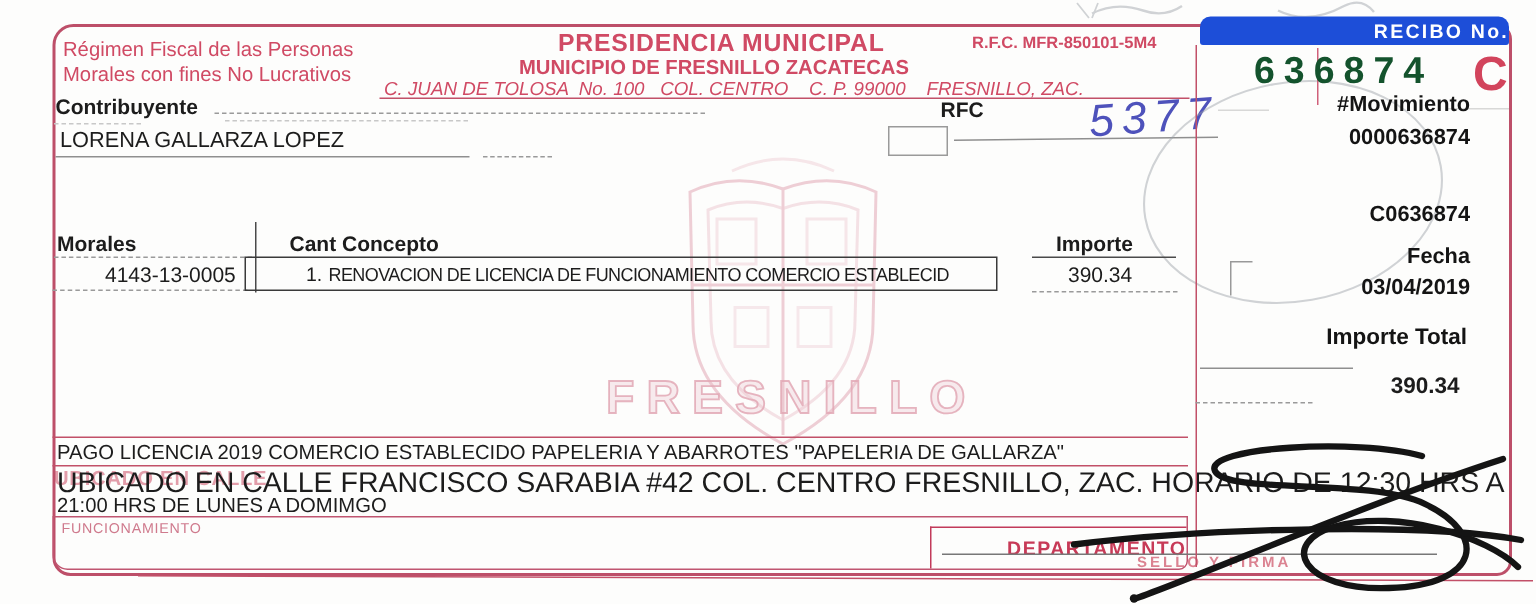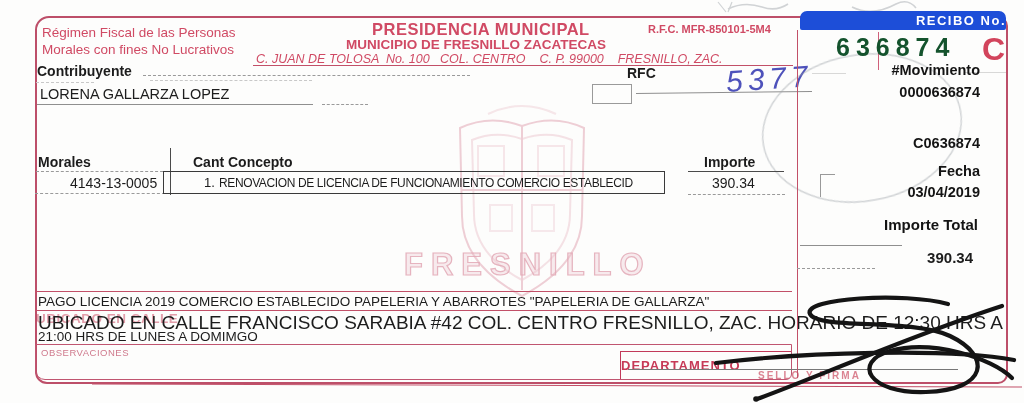--- a/index.html
+++ b/index.html
@@ -35,21 +35,21 @@
            color:rgba(233,185,197,0.28);-webkit-text-stroke:1.2px rgba(226,168,181,0.85);}
   .ghost{position:absolute;left:36px;top:311px;font-size:13.5px;font-weight:bold;
          color:rgba(200,62,88,0.5);filter:blur(0.5px);letter-spacing:0.5px;}
   .hand{position:absolute;left:726px;top:62px;font-size:30px;font-style:italic;
         color:#3c40b4;transform:rotate(-4deg);letter-spacing:5px;opacity:0.9;}
   .obs-box{position:absolute;left:35px;top:344px;width:755px;height:34px;
            border:1.5px solid #c05570;border-radius:0 0 6px 10px;}
   .obs-label{position:absolute;left:5px;top:2px;font-size:9.5px;color:#cf7a8d;letter-spacing:0.5px;}
   .dep-box{position:absolute;left:620px;top:351px;width:170px;height:27px;
            border-top:1.5px solid #c23a5a;border-left:1.5px solid #c23a5a;
-           text-align:left;font-weight:bold;font-size:13px;color:#c73a57;
+           text-align:right;font-weight:bold;font-size:13px;color:#c73a57;
            letter-spacing:1px;line-height:27px;}
   .sello{position:absolute;left:758px;top:370px;font-size:10px;color:rgba(207,90,110,0.75);
          letter-spacing:2px;font-weight:bold;}
   svg.overlay{position:absolute;left:0;top:0;pointer-events:none;}
   .concept-box{position:absolute;left:163px;top:171px;width:500px;height:21px;
                border:1.5px solid #3a3a3a;display:flex;align-items:center;overflow:hidden;}
   .concept-box .cant{margin-left:40px;font-size:13px;}
   .concept-box .ctext{margin-left:4px;font-size:12.5px;letter-spacing:-0.4px;
                       transform:scaleX(0.96);transform-origin:left;white-space:nowrap;}
   .pre{white-space:pre;font-style:italic;}
@@ -128,21 +128,21 @@
 
 
   <div class="hline red" style="left:35px;top:291px;width:757px;"></div>
   <div class="abs blk" style="left:38px;top:294px;font-size:13.5px;">PAGO LICENCIA 2019 COMERCIO ESTABLECIDO PAPELERIA Y ABARROTES "PAPELERIA DE GALLARZA"</div>
   <div class="hline red" style="left:35px;top:310px;width:757px;"></div>
   <div class="ghost">UBICADO EN CALLE</div>
   <div class="abs blk" style="left:38px;top:312px;font-size:19px;">UBICADO EN CALLE FRANCISCO SARABIA #42 COL. CENTRO FRESNILLO, ZAC. HORARIO DE 12:30 HRS A</div>
   <div class="abs blk" style="left:38px;top:329px;font-size:13.5px;">21:00 HRS DE LUNES A DOMIMGO</div>
 
   <div class="obs-box">
-    <div class="obs-label">OBSERVACIONES</div>
+    <div class="obs-label">FUNCIONAMIENTO</div>
   </div>
   <div class="dep-box">DEPARTAMENTO</div>
   <div class="hline" style="left:628px;top:369px;width:330px;border-top-color:#777;"></div>
   <div class="sello">SELLO Y FIRMA</div>
 
   <div class="vline red" style="left:797px;top:30px;height:348px;"></div>
   <div class="recibo-bar">RECIBO No.</div>
   <div class="vline" style="left:878px;top:32px;height:38px;border-left-color:#d0607a;border-left-width:1px;"></div>
   <div class="recibo-num">636874</div>
   <div class="recibo-ser">C</div>

